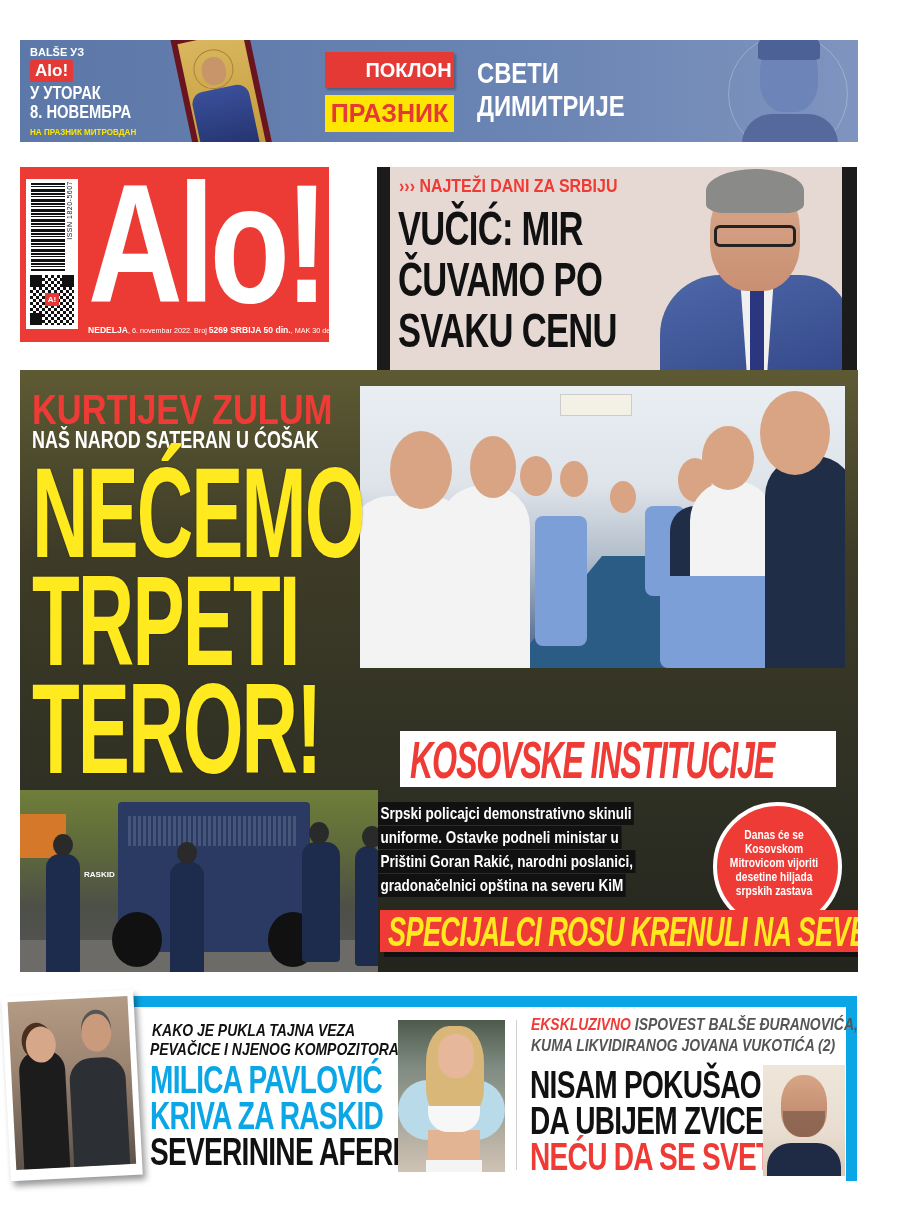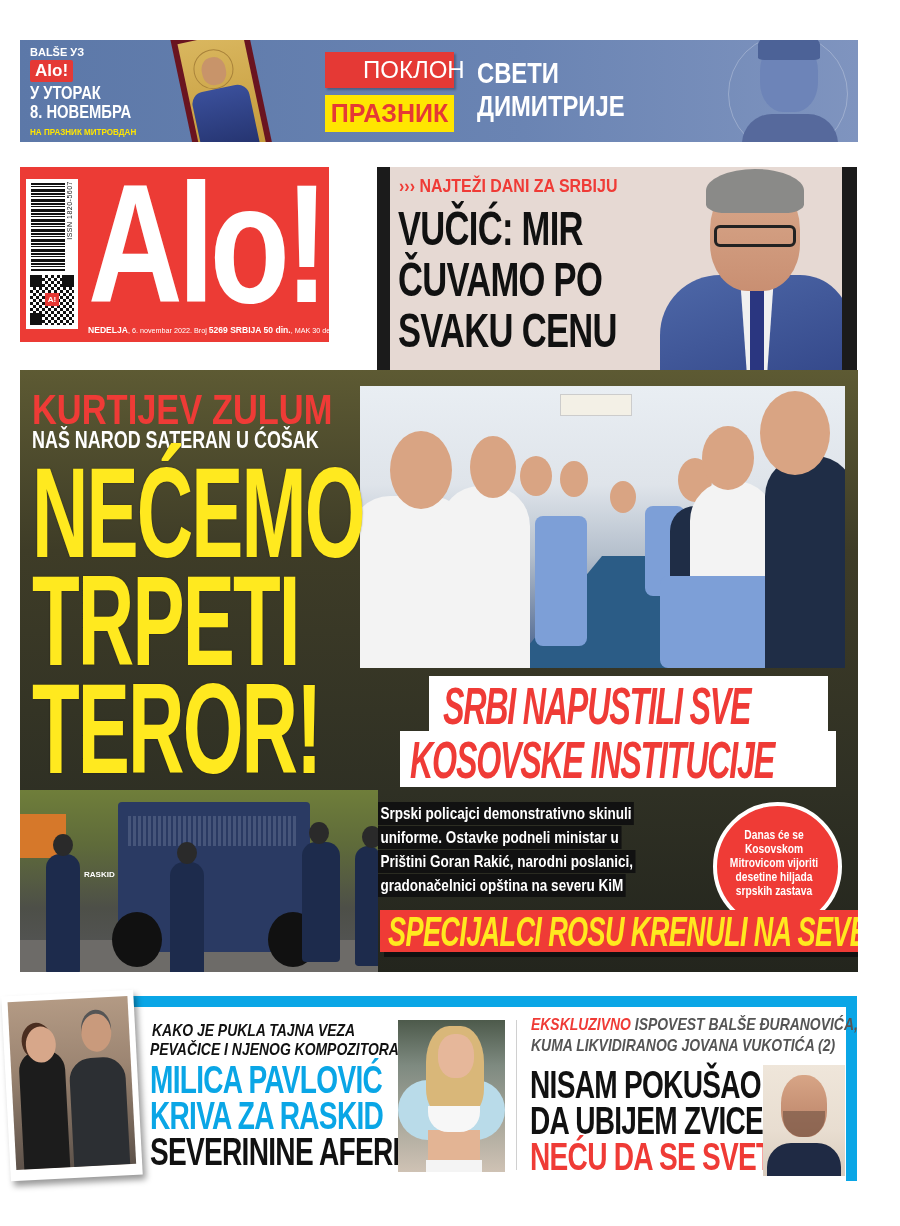--- a/index.html
+++ b/index.html
@@ -12,21 +12,21 @@
   #banner .samo { left: 10px; top: 6px; color: #fff; font-size: 11px; font-weight: 700; }
   #banner .alo-tag { left: 10px; top: 20px; background: #e53935; color: #fff; font-size: 17px; font-weight: 700; padding: 0 5px; border-radius: 2px; line-height: 22px; }
   #banner .uto { left: 10px; top: 44px; color: #fff; font-size: 18px; font-weight: 700; line-height: 19px; transform: scaleX(0.82); transform-origin: left top; }
   #banner .date { left: 10px; top: 63px; color: #fff; font-size: 18px; font-weight: 700; line-height: 19px; transform: scaleX(0.82); transform-origin: left top; }
   #banner .praznik { left: 10px; top: 86px; color: #ffe600; font-size: 9.5px; font-weight: 700; transform: scaleX(0.85); transform-origin: left top; }
   #banner .icon-card { left: 163px; top: -10px; width: 78px; height: 130px; background: #6a1420; transform: rotate(-12deg); }
   #banner .icon-card .gold { position:absolute; left:6px; top:6px; right:6px; bottom:6px; background: linear-gradient(180deg,#d9b65e,#c49a3a); }
   #banner .icon-card .halo { position:absolute; left:16px; top:18px; width:40px; height:40px; border-radius:50%; border:1px solid #a8823a; }
   #banner .icon-card .face { position:absolute; left:24px; top:26px; width:24px; height:28px; border-radius:45%; background:#c8946a; }
   #banner .icon-card .robe { position:absolute; left:8px; top:58px; width:58px; height:70px; background: linear-gradient(180deg,#3a4f9a,#22306a); border-radius: 12px 12px 0 0; }
-  #banner .poklon { left: 305px; top: 12px; width: 129px; height: 36px; background: #e53935; color: #fff; text-align: center; font-size: 24px; line-height: 36px; font-weight: 400; box-shadow: 2px 2px 2px rgba(0,0,0,.25); padding-left: 38px; }
+  #banner .poklon { left: 305px; top: 12px; width: 129px; height: 36px; background: #e53935; color: #fff; text-align: center; font-size: 20px; line-height: 36px; font-weight: 700; box-shadow: 2px 2px 2px rgba(0,0,0,.25); padding-left: 38px; }
   #banner .magnet { left: 305px; top: 55px; width: 129px; height: 37px; background: #ffe600; color: #e53935; text-align: center; font-size: 25px; line-height: 37px; font-weight: 700; }
   #banner .sveti { left: 457px; top: 18px; color: #fff; font-size: 29px; font-weight: 700; line-height: 31px; transform: scaleX(0.82); transform-origin: left top; }
   #banner .dim { left: 457px; top: 51px; color: #fff; font-size: 29px; font-weight: 700; line-height: 31px; transform: scaleX(0.82); transform-origin: left top; }
   #banner .saint-right { left: 700px; top: -6px; width: 140px; height: 112px; }
   #banner .saint-right .halo2 { position:absolute; left:8px; top:0; width:120px; height:120px; border-radius:50%; border:1px solid rgba(255,255,255,.25); }
   #banner .saint-right .face2 { position:absolute; left:40px; top:4px; width:58px; height:74px; border-radius:45% 45% 40% 40%; background: #6d84b8; }
   #banner .saint-right .hair2 { position:absolute; left:38px; top:0px; width:62px; height:26px; border-radius:40% 40% 10% 10%; background:#4c6297; }
   #banner .saint-right .neck { position:absolute; left:22px; top:80px; width:96px; height:40px; background:#56699c; border-radius: 30px 30px 0 0; }
 
   
@@ -233,23 +233,20 @@
     <div class="cop" style="left:282px;top:52px;width:38px;"></div>
     <div class="cop" style="left:335px;top:56px;width:26px;"></div>
   </div>
 
   <span id="kicker-red" class="abs">KURTIJEV ZULUM</span>
   <span id="kicker-white" class="abs">NAŠ NAROD SATERAN U ĆOŠAK</span>
   <span id="mega1" class="abs mega">NEĆEMO</span>
   <span id="mega2" class="abs mega">TRPETI</span>
   <span id="mega3" class="abs mega">TEROR!</span>
 
-  <div id="srbi1" class="abs">
-    <span class="red-italic">SRBI NAPUSTILI SVE</span>
-  </div>
   <div id="srbi2" class="abs">
     <span class="red-italic">KOSOVSKE INSTITUCIJE</span>
   </div>
 
   <div id="lead" class="abs">
     <span class="line">Srpski policajci demonstrativno skinuli</span>
     <span class="line">uniforme. Ostavke podneli ministar u</span>
     <span class="line">Prištini Goran Rakić, narodni poslanici,</span>
     <span class="line">gradonačelnici opština na severu KiM</span>
   </div>

